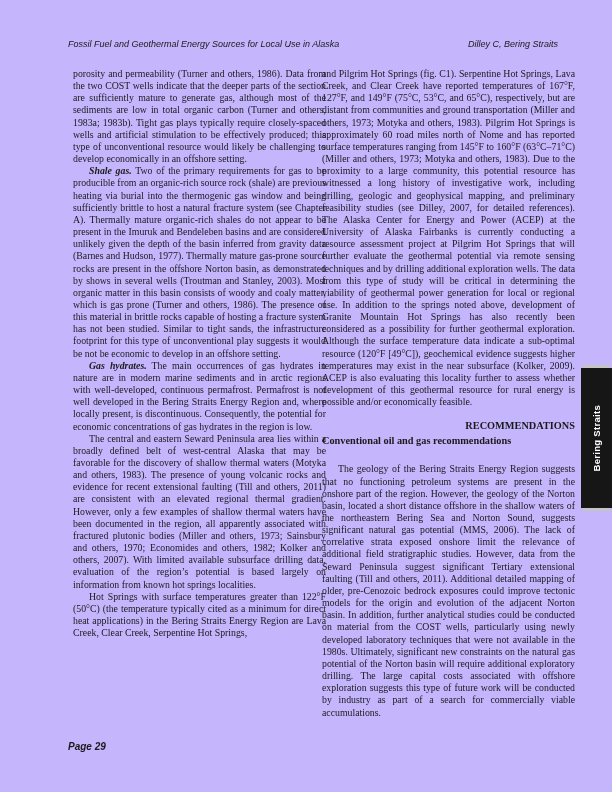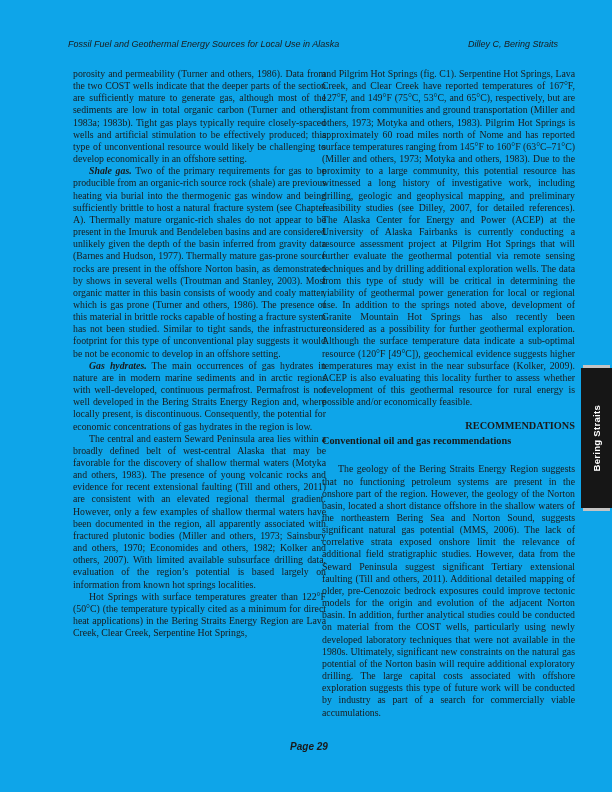--- a/index.html
+++ b/index.html
@@ -1,20 +1,20 @@
 <!DOCTYPE html>
 <html><head>
 <meta charset="utf-8">
 <style>
   html,body { margin:0; padding:0; }
   body { background:#888; }
   .page {
     position:relative;
     width:612px; height:792px;
-    background:#0ea5e9;
+    background:#c4b5fd;
     overflow:hidden;
     font-family:"Liberation Serif", serif;
     color:#1a1a1a;
   }
   .running-header {
     position:absolute;
     top:39px; left:68px; width:490px;
     display:flex; justify-content:space-between;
     font-family:"Liberation Sans", sans-serif;
     font-style:italic;
@@ -54,21 +54,21 @@
     letter-spacing:0.3px; white-space:nowrap;
   }
   .tab-cap {
     position:absolute; left:583px; width:27px; height:3px;
     background:#c4c4c4;
   }
   .tab-cap-top { top:365px; }
   .tab-cap-bottom { top:508px; }
   .page-footer {
     position:absolute; top:741px; left:68px; width:482px;
-    text-align:center;
+    text-align:left;
     font-family:"Liberation Sans", sans-serif;
     font-style:italic; font-weight:600;
     font-size:10px; color:#1a1a1a;
   }
 </style>
 </head>
 <body>
 
 <div class="page">
 

